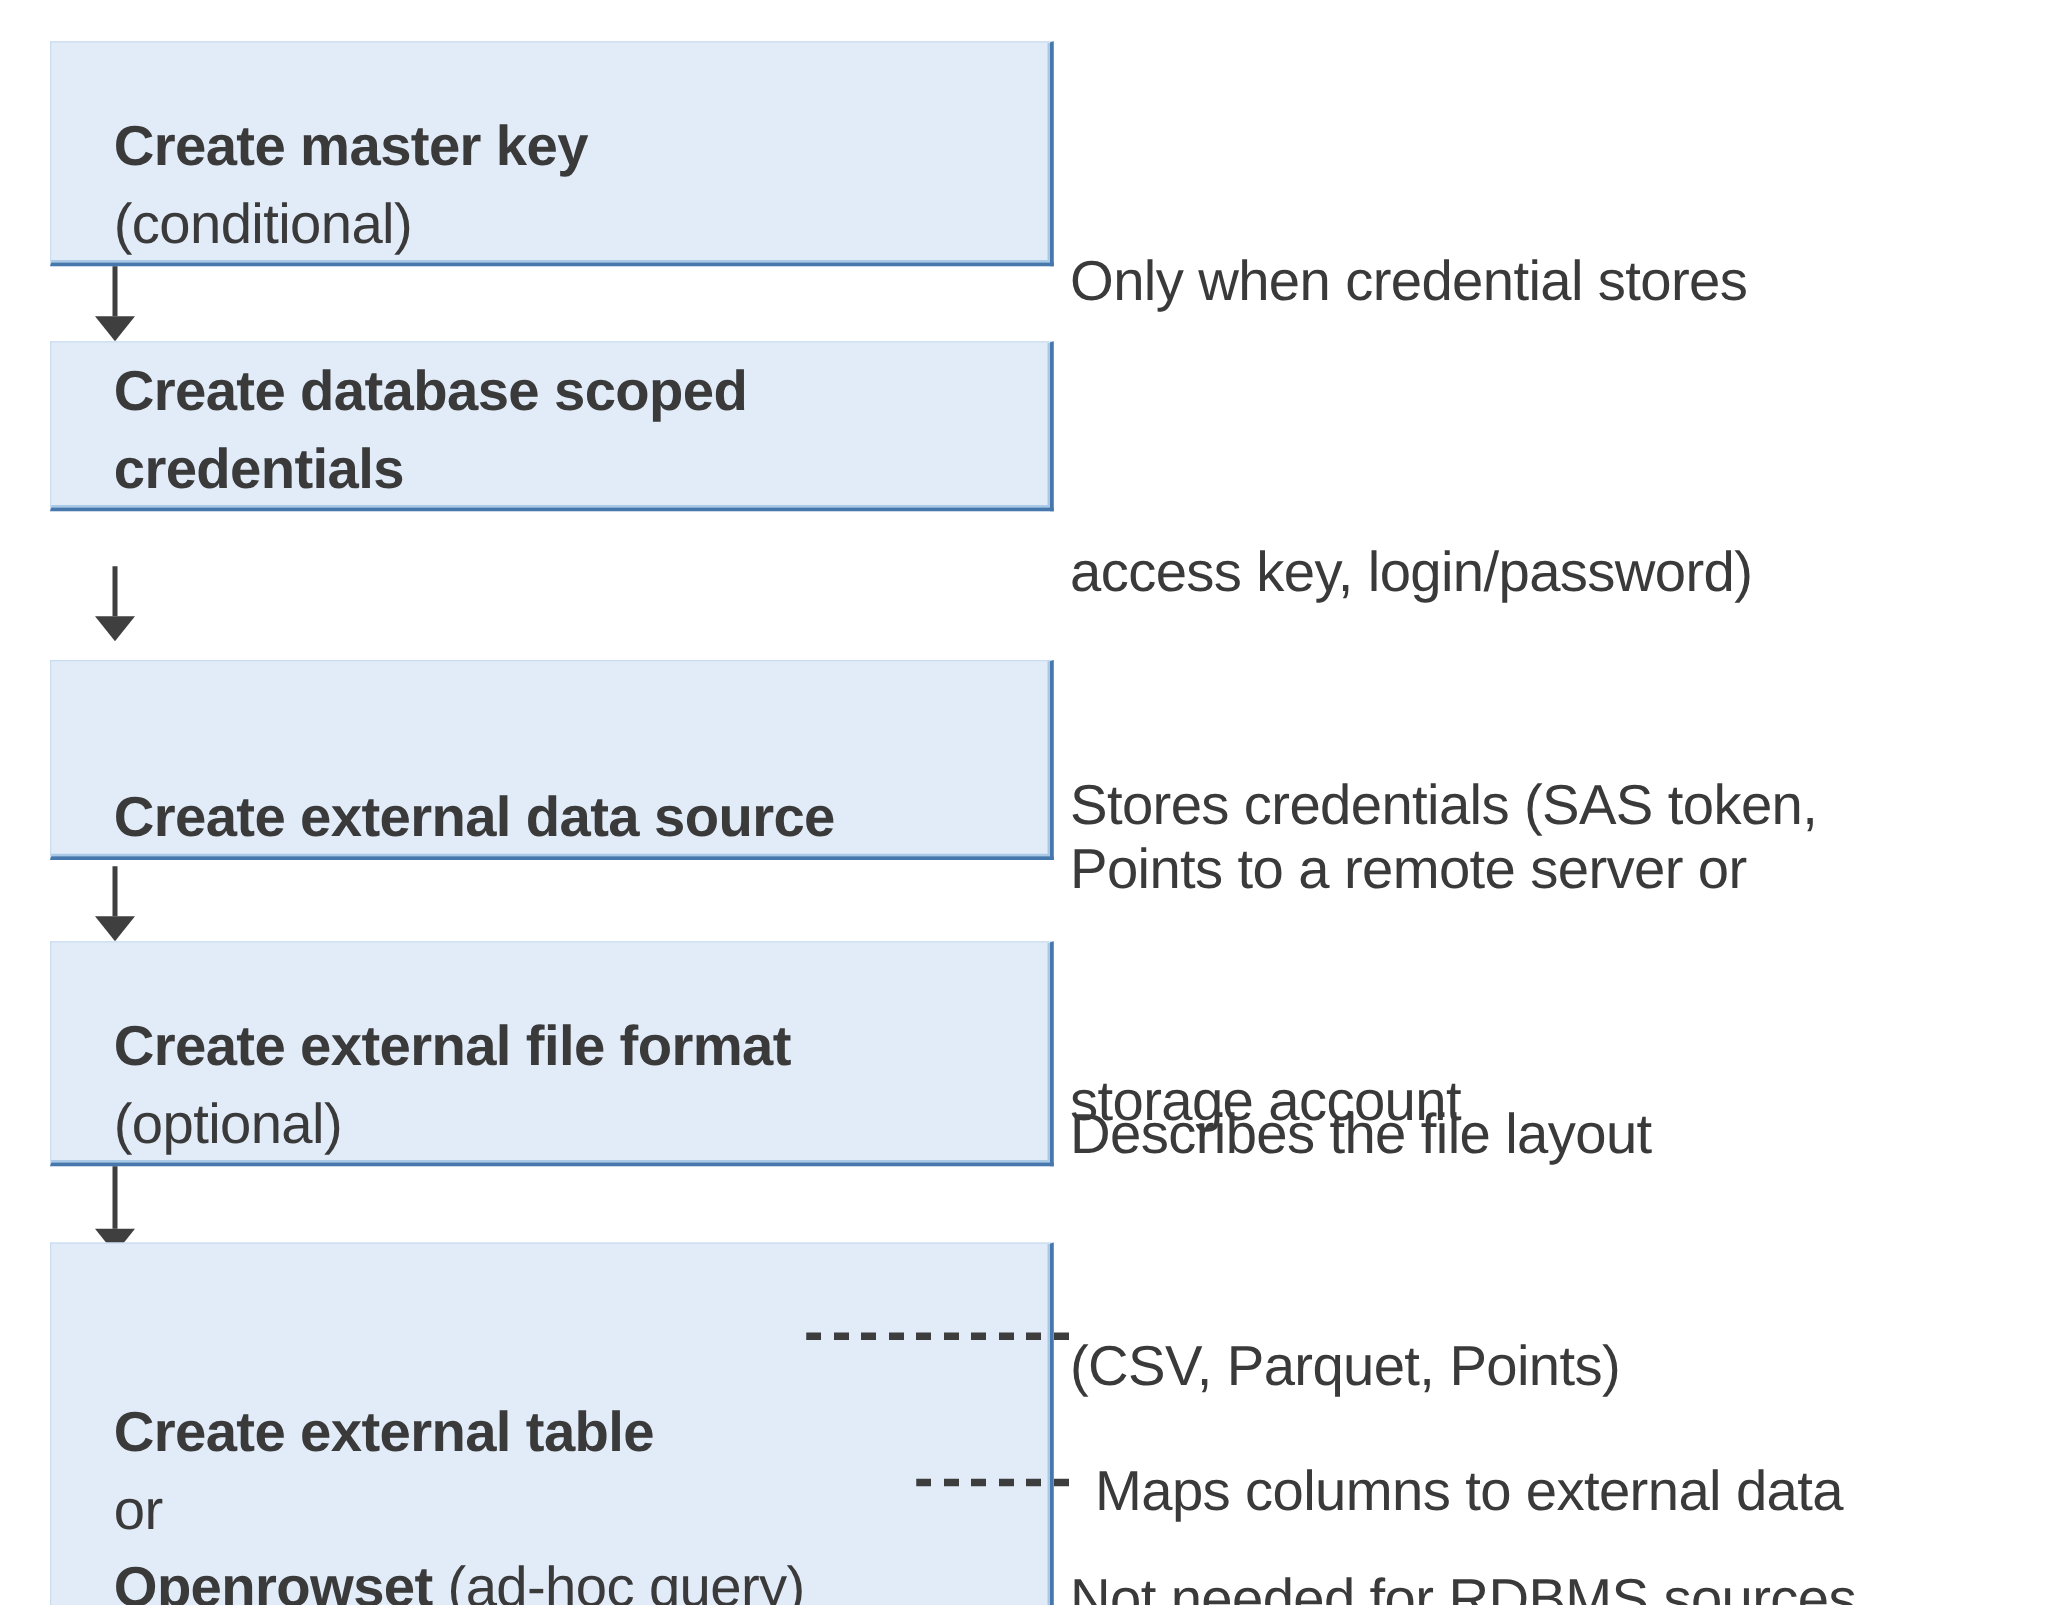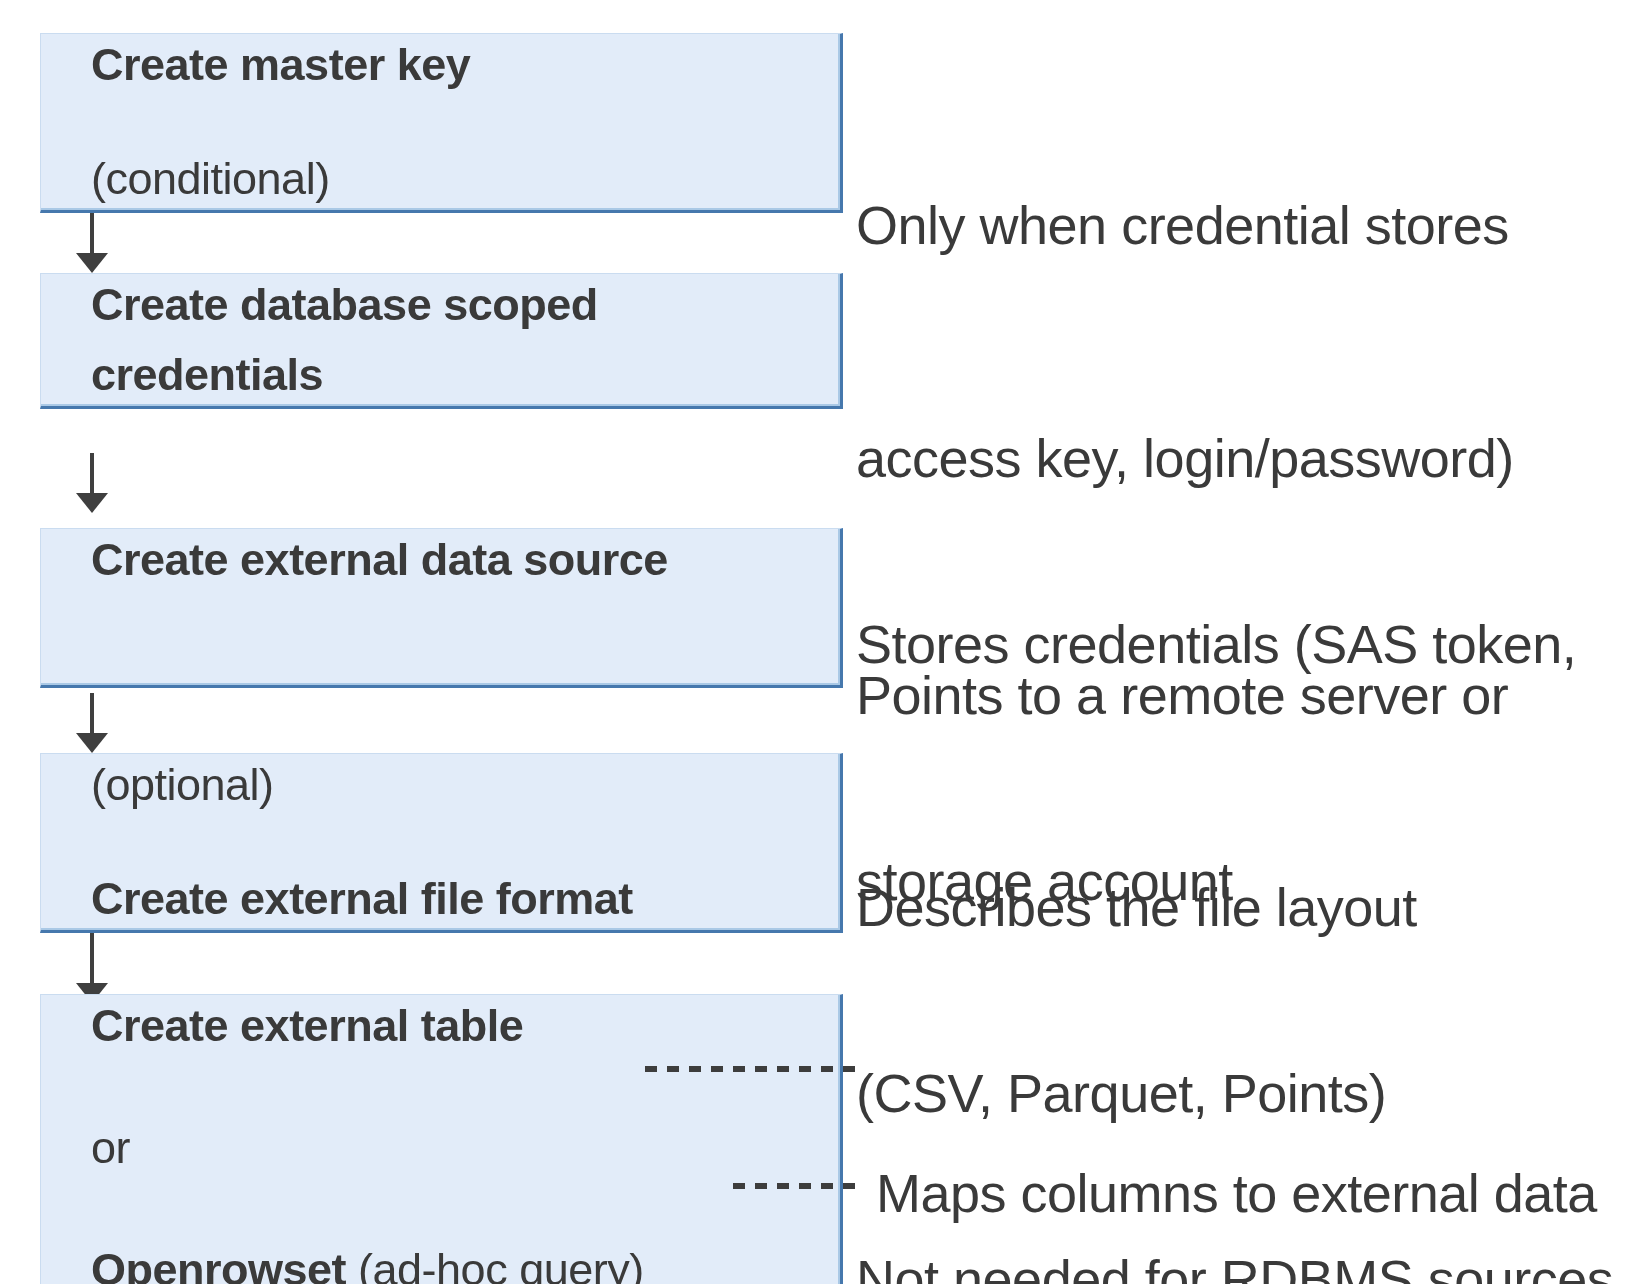--- a/index.html
+++ b/index.html
@@ -17,21 +17,21 @@
     width:803px;
     box-sizing:border-box;
     background:#e2ecf9;
     border-top:1px solid #cadcf0;
     border-left:1px solid #cadcf0;
     border-right:3px solid #4678ad;
     border-bottom:3px solid #4678ad;
     box-shadow:inset -2px -2px 0 #aac9e6;
     display:flex;
     flex-direction:column;
-    justify-content:space-between;
+    justify-content:flex-end;
     padding-left:50px;
   }
   .box-line{
     font-size:45px;
     line-height:62px;
     letter-spacing:-0.5px;
     white-space:pre;
   }
   .b{font-weight:bold;}
   .arrow{
@@ -45,21 +45,21 @@
   .arrow-line{width:4px;flex:1;background:#3f3f3f;}
   .arrow-head{
     width:0;height:0;
     border-left:16px solid transparent;
     border-right:16px solid transparent;
     border-top:20px solid #3f3f3f;
   }
   .note{
     position:absolute;
     left:856px;
-    font-size:54px;
+    font-size:45px;
     line-height:62px;
     letter-spacing:-0.5px;
     white-space:pre;
   }
   .dash{
     position:absolute;
     height:6px;
     background:repeating-linear-gradient(to right,#3d3d3d 0 12px,transparent 12px 22px);
     z-index:3;
   }
@@ -92,22 +92,22 @@
   <div class="step-box" style="top:528px;height:160px">
     <div class="box-line"><span class="b">Create external data source</span></div>
   </div>
 
   <div class="arrow" style="top:693px;height:60px">
     <div class="arrow-line"></div>
     <div class="arrow-head"></div>
   </div>
 
   <div class="step-box" style="top:753px;height:180px">
+    <div class="box-line"><span class="b">Create external file format</span></div>
     <div class="box-line"><span>(optional)</span></div>
-    <div class="box-line"><span class="b">Create external file format</span></div>
   </div>
 
   <div class="arrow" style="top:933px;height:70px">
     <div class="arrow-line"></div>
     <div class="arrow-head"></div>
   </div>
 
   <div class="step-box" style="top:994px;height:310px">
     <div class="box-line"><span class="b">Create external table</span></div>
     <div class="box-line"><span>or</span></div>

